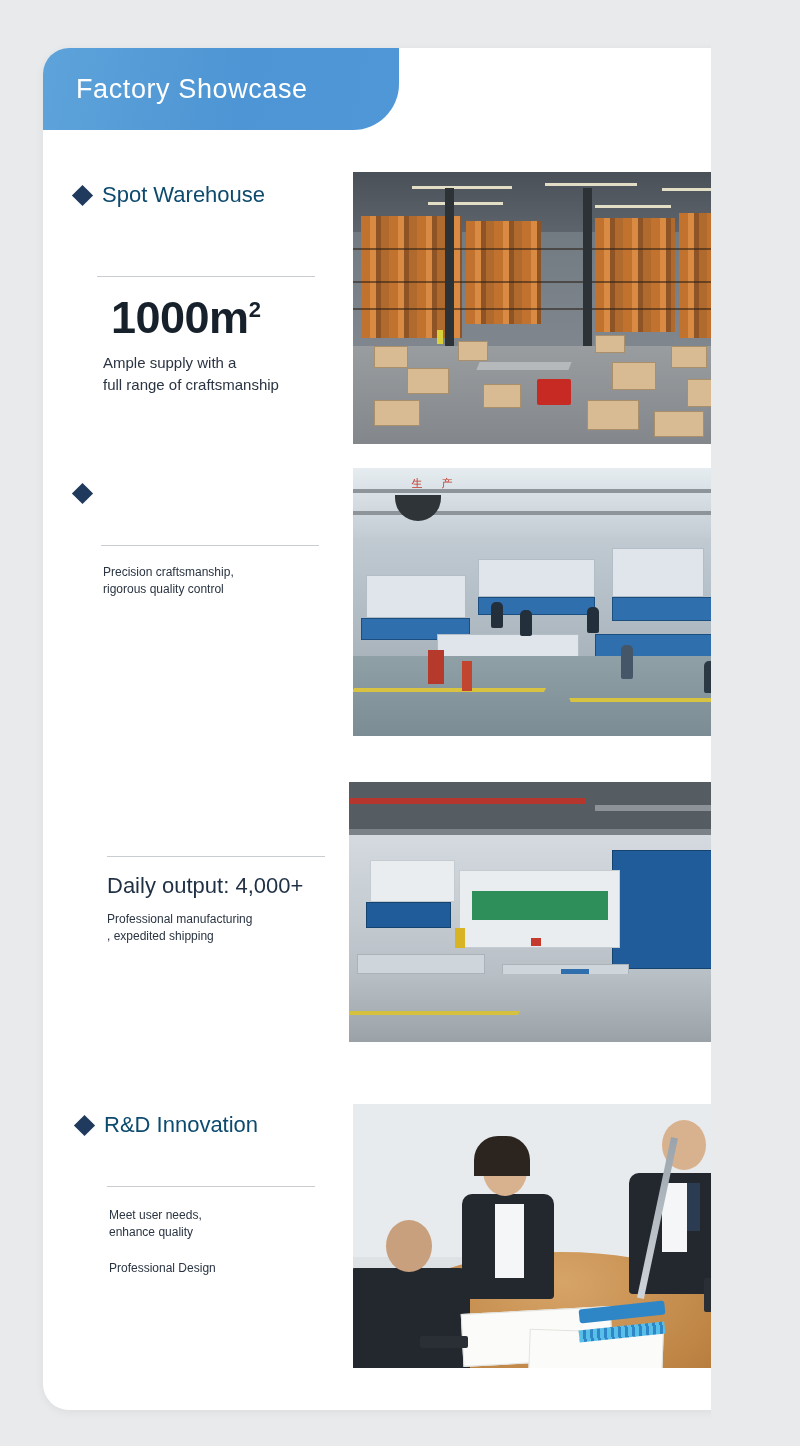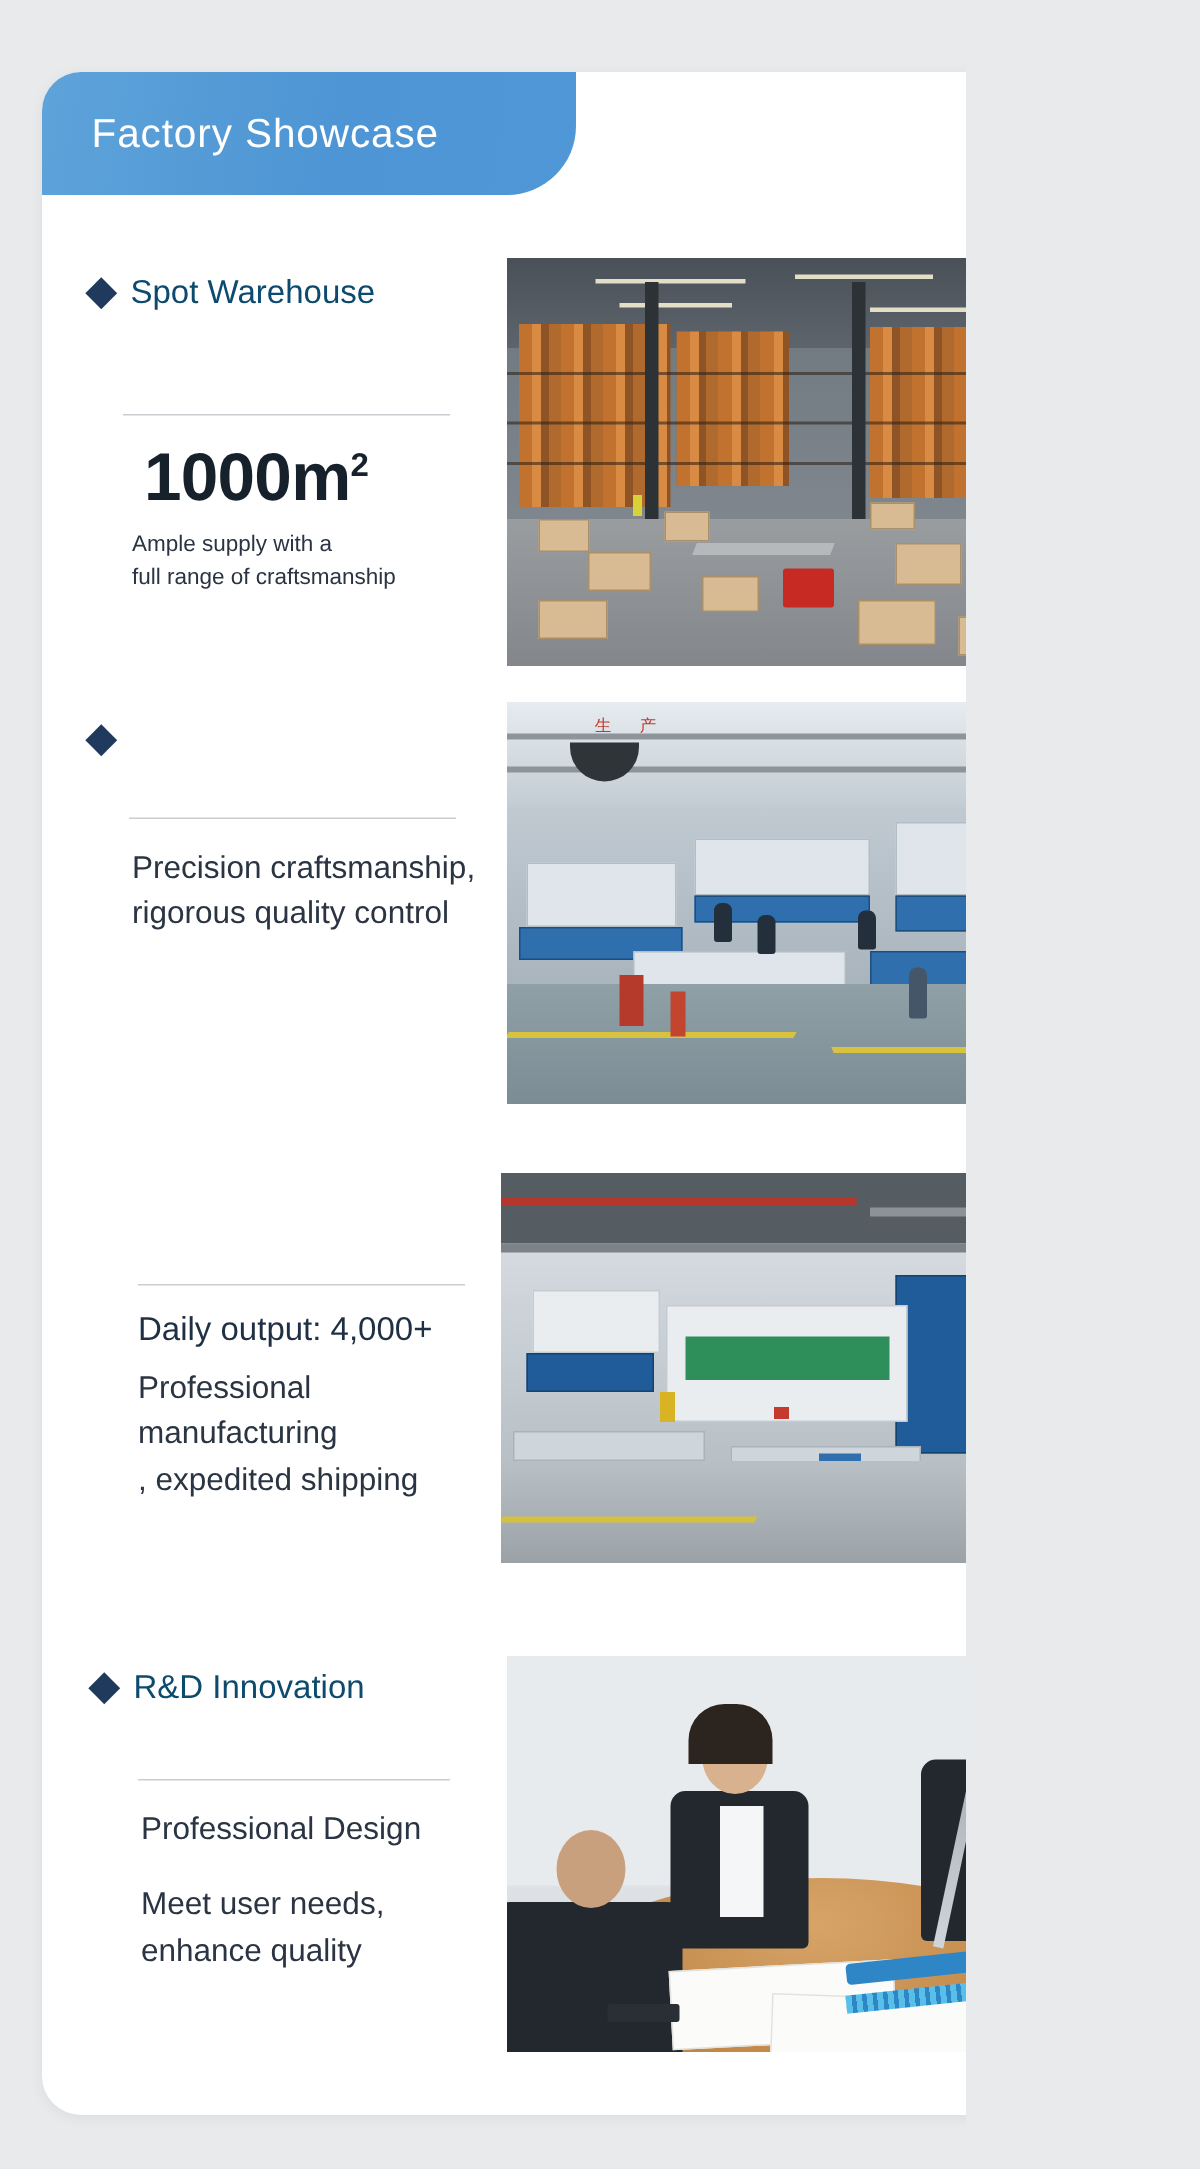--- a/index.html
+++ b/index.html
@@ -6,24 +6,25 @@
   html, body {
     margin: 0;
     padding: 0;
     width: 800px;
     height: 1446px;
     background: #e8eaec;
     font-family: "Liberation Sans", sans-serif;
   }
   .page {
     position: relative;
-    width: 644px;
+    width: 696px;
     height: 1446px;
     background: #e8eaec;
     overflow: hidden;
+    margin-left: 15px;
   }
   .card {
     position: absolute;
     left: 28px;
     top: 48px;
     width: 744px;
     height: 1362px;
     background: #ffffff;
     border-radius: 26px;
     box-shadow: 0 2px 10px rgba(0,0,0,0.06);
@@ -97,21 +98,21 @@
     margin-top: 16px;
     white-space: nowrap;
   }
 
   .desc {
     font-size: 15px;
     color: #2a3442;
     line-height: 1.45;
     margin-top: 12px;
   }
-  .desc.lg { font-size: 21px; }
+  .desc.lg { font-size: 12px; }
 
   .photo {
     position: absolute;
     overflow: hidden;
     background: #b9c0c6;
   }
 
   
   .wh { background: linear-gradient(#6c757c, #8a9097); }
   .wh .roof {
@@ -316,23 +317,23 @@
     <div style="position:absolute; left:25%; top:56%; width:10px; height:20px; background:#d8b323;"></div>
     <div style="position:absolute; left:43%; top:60%; width:10px; height:8px; background:#c43a2c;"></div>
   </div>
 
   <div class="section" style="left:62px; top:1112px; width:260px;">
     <div class="head-row">
       <div class="diamond"></div>
       <div class="head-text">R&amp;D Innovation</div>
     </div>
     <div class="rule" style="width:208px; margin-left:30px; margin-top:48px;"></div>
-    <div class="desc lg" style="margin-left:32px; margin-top:18px;">Professional Design</div>
     <div class="desc lg" style="margin-left:32px; margin-top:20px; white-space:pre-line;">Meet user needs,
 enhance quality</div>
+    <div class="desc lg" style="margin-left:32px; margin-top:18px;">Professional Design</div>
   </div>
 
   <div class="photo mt" style="left:338px; top:1104px; width:418px; height:264px;">
     <div class="wall"></div>
     <div class="table"></div>
     <div class="suit" style="left:-2%; top:62%; width:30%; height:44%;"></div>
     <div class="head" style="left:8%; top:44%; width:46px; height:52px; background:#c9a07d;"></div>
     <div class="suit" style="left:26%; top:34%; width:22%; height:40%;"></div>
     <div class="shirt" style="left:34%; top:38%; width:7%; height:28%;"></div>
     <div class="head" style="left:31%; top:16%; width:44px; height:50px;"></div>

